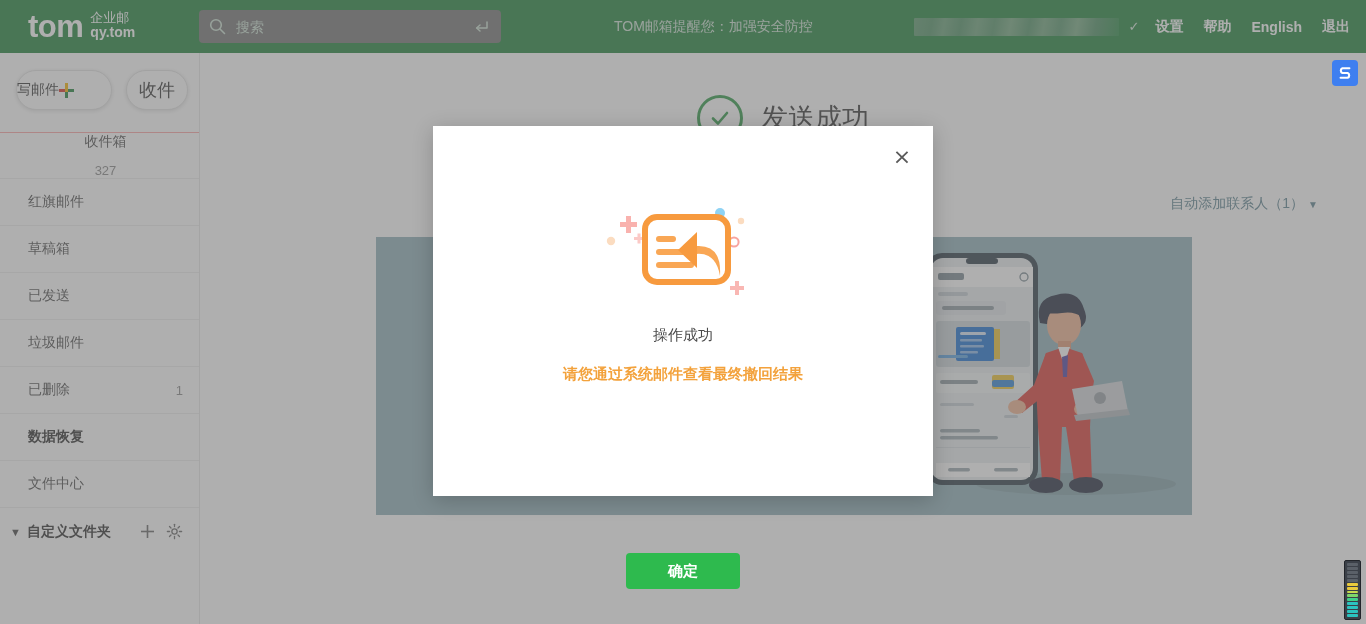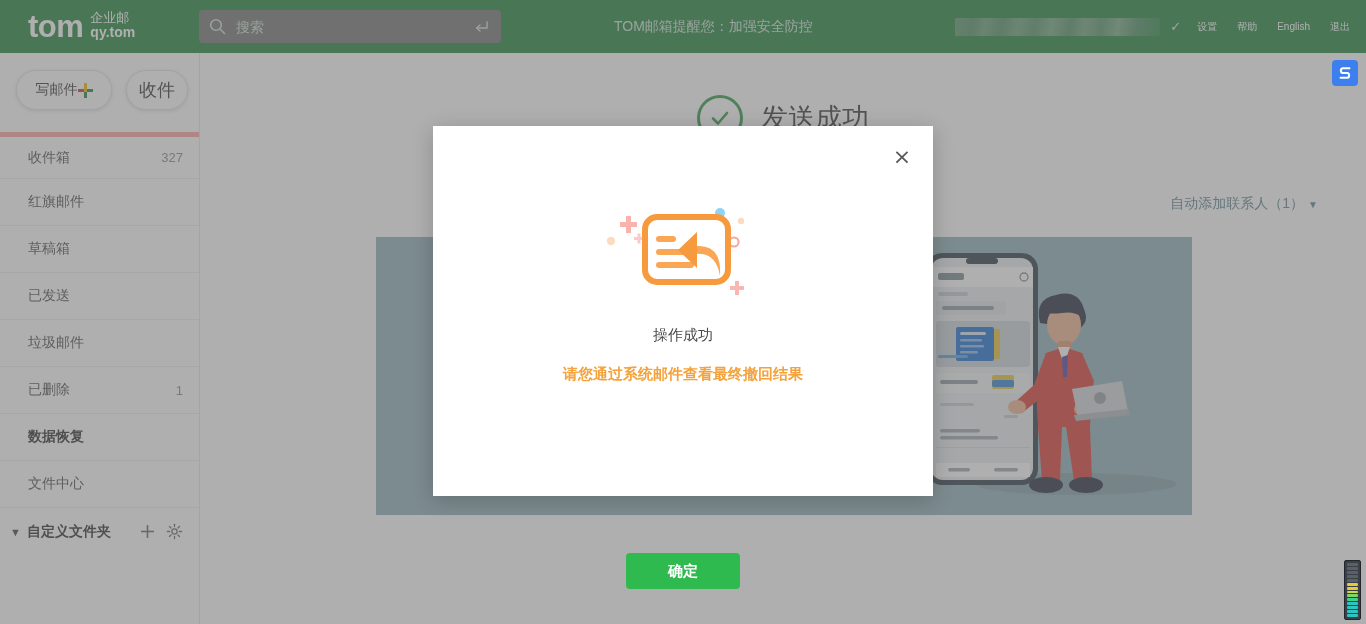--- a/index.html
+++ b/index.html
@@ -59,59 +59,59 @@
     width: 205px; height: 18px;
     background: linear-gradient(100deg,
       #5d9a6f 0%, #4f9064 9%, #67a077 15%, #4d8f63 23%,
       #6ba37a 31%, #519266 39%, #73a87f 47%, #4e9064 56%,
       #6fa57c 63%, #539369 71%, #76aa82 79%, #4b8e62 88%, #2a8a45 100%);
     border-radius: 1px;
     margin-right: 10px;
   }
   .chev { color: #d6e7db; font-size: 13px; margin-right: 16px; }
   .hdr-link {
-    color: #ffffff; font-size: 10px; font-weight: normal;
+    color: #ffffff; font-size: 14px; font-weight: bold;
     margin-left: 0; margin-right: 20px;
     text-decoration: none; cursor: pointer; white-space: nowrap;
   }
   .hdr-link:last-child { margin-right: 2px; }
 
   
   .sidebar {
     position: absolute; left: 0; top: 53px;
     width: 200px; height: 571px;
     background: #ffffff;
     border-right: 1px solid #e6e6e6;
   }
   .compose-row {
     display: flex; gap: 14px; padding: 17px 0 0 16px;
   }
   .btn-compose {
     width: 96px; height: 40px; border-radius: 20px;
     background: #ffffff; border: 1px solid #e2e2e2;
     box-shadow: 0 1px 4px rgba(0,0,0,0.14);
-    display: flex; align-items: center; justify-content: center; gap: 0;
+    display: flex; align-items: center; gap: 0;
     font-size: 14px; color: #333; cursor: pointer;
   }
   .btn-receive {
     width: 62px; height: 40px; border-radius: 20px;
     background: #ffffff; border: 1px solid #e2e2e2;
     box-shadow: 0 1px 4px rgba(0,0,0,0.14);
     display: flex; align-items: center; justify-content: center;
     font-size: 18px; color: #333; cursor: pointer;
   }
   .plus-ico { display: inline-flex; }
 
   .folder-list { margin-top: 22px; }
   .folder {
     height: 47px; display: flex; align-items: center;
     padding: 0 16px 0 28px; font-size: 14px; color: #4a4a4a;
     border-bottom: 1px solid #ededed; cursor: pointer;
   }
-  .folder:first-child { border-top: 5px solid #fca5a5; }
+  .folder:first-child { border-top: 1px solid #fca5a5; flex-direction: column; }
   .folder .f-label { flex: 1; }
   .folder .f-count { font-size: 13px; color: #888; }
   .folder.active .f-label { font-weight: bold; color: #2b2b2b; }
 
   .custom-folder {
     height: 47px; display: flex; align-items: center;
     padding: 0 16px 0 10px; font-size: 14px; color: #2b2b2b;
     font-weight: bold; cursor: pointer;
   }
   .cf-caret { margin-right: 6px; color: #444; font-size: 11px; }

